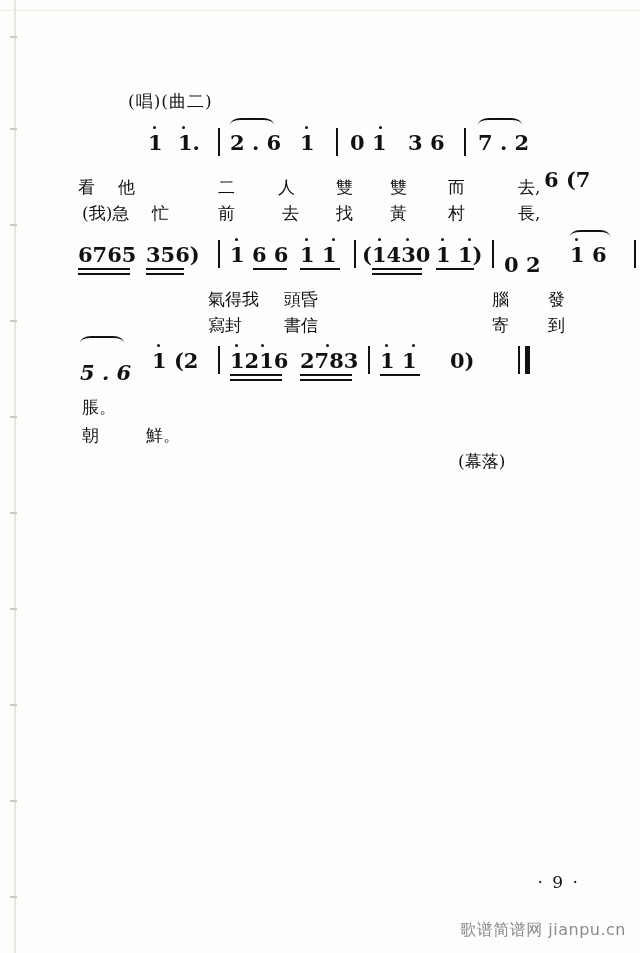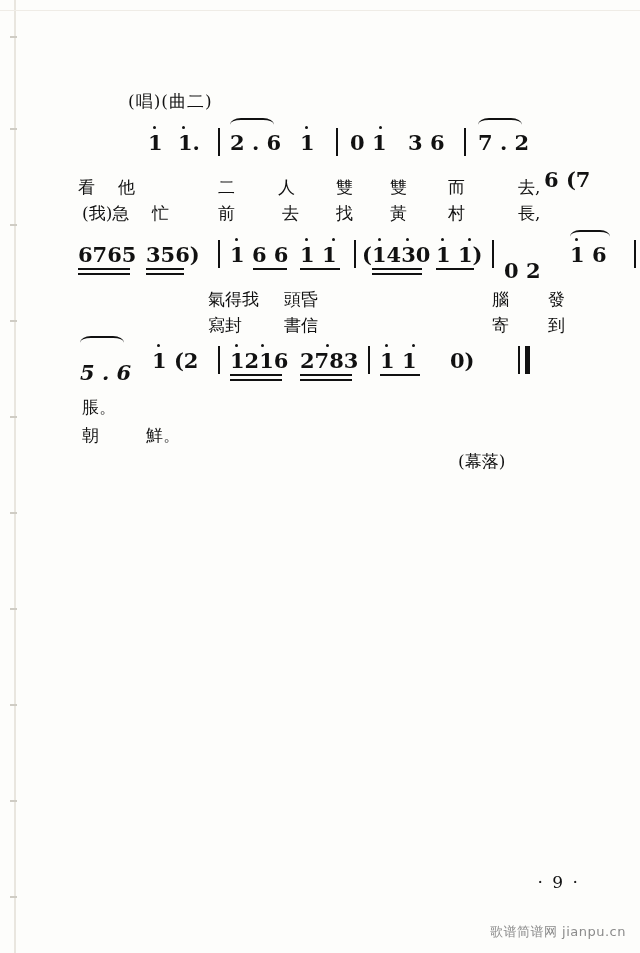--- a/index.html
+++ b/index.html
@@ -128,21 +128,21 @@
     position: absolute;
     right: 60px;
     top: 872px;
     font-size: 17px;
     letter-spacing: 2px;
   }
   .watermark {
     position: absolute;
     right: 14px;
     bottom: 12px;
-    font-size: 13px;
+    font-size: 16px;
     color: #8b8b8b;
     font-family: "DejaVu Sans", "Liberation Sans", sans-serif;
     letter-spacing: 0.5px;
   }
 </style>
 </head>
 <body>
 
 <div class="page">
 
@@ -243,21 +243,21 @@
     <div class="beam" style="left:294px; top:30px; width:50px;"></div>
     <div class="beam" style="left:294px; top:35px; width:50px;"></div>
 
     <div class="note" style="left:358px; top:4px;">1  1)</div>
     <div class="octdot" style="left:363px; top:0px;"></div>
     <div class="octdot" style="left:390px; top:0px;"></div>
     <div class="beam" style="left:358px; top:30px; width:38px;"></div>
 
     <div class="barline" style="left:414px; top:2px;"></div>
 
-    <div class="note" style="left:426px; top:20px;text-align:right;">0  2</div>
+    <div class="note" style="left:426px; top:14px;text-align:right;">0  2</div>
 
     <div class="slur" style="left:492px; top:-8px; width:40px;"></div>
     <div class="note" style="left:492px; top:4px;text-align:right;">1  6</div>
     <div class="octdot" style="left:497px; top:0px;"></div>
 
     <div class="barline" style="left:556px; top:2px;"></div>
   </div>
 
   <div class="lyric" style="left:208px; top:288px;">氣得我</div>
   <div class="lyric" style="left:284px; top:288px;">頭昏</div>

